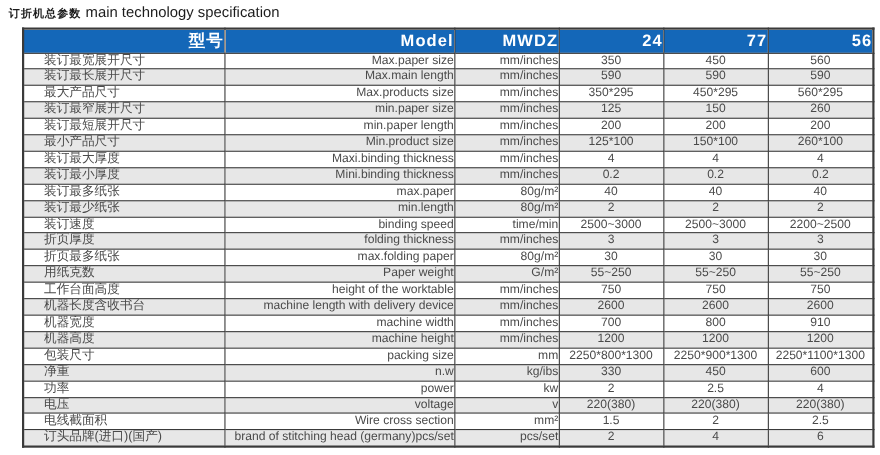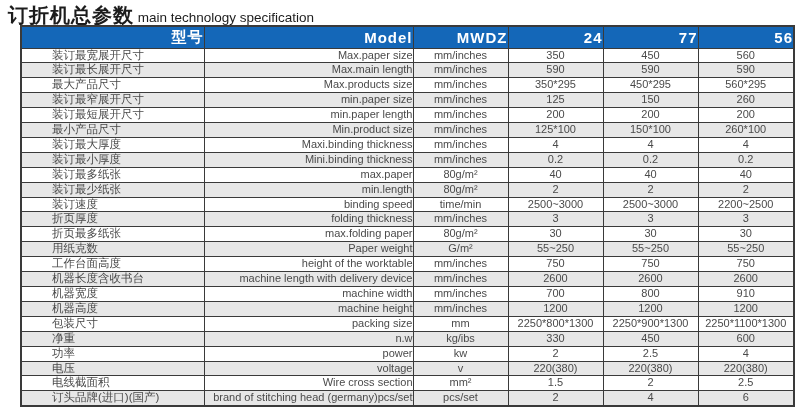--- a/index.html
+++ b/index.html
@@ -14,21 +14,21 @@
   html,body{margin:0;padding:0;}
   body{
     width:800px;height:414px;background:#ffffff;overflow:hidden;
     font-family:"Liberation Sans","DejaVu Sans",sans-serif;
     position:relative;
   }
   .page-title{
     position:absolute;left:8px;top:2px;white-space:nowrap;
     color:var(--title-text);
   }
-  .page-title .cn{font-size:20px;font-weight:bold;letter-spacing:1px;}
+  .page-title .cn{font-size:10px;font-weight:bold;letter-spacing:1px;}
   .page-title .en{font-size:13.5px;font-weight:normal;}
   table.spec{
     position:absolute;left:20px;top:25px;width:773px;
     border-collapse:collapse;table-layout:fixed;
     border:2px solid var(--border);
   }
   table.spec th, table.spec td{
     border:1px solid var(--border);
     padding:0;margin:0;overflow:hidden;white-space:nowrap;
     vertical-align:middle;
@@ -37,23 +37,23 @@
     background:var(--header-bg);
     color:var(--header-text);
     font-size:15px;font-weight:bold;
     height:22px;text-align:right;letter-spacing:1px;
   }
   tbody td{
     height:13.9px;line-height:13.9px;
     font-size:11px;color:var(--cell-text);
   }
   tbody tr:nth-child(even) td{background:var(--row-alt-bg);}
-  tbody td.cn{text-align:left;padding-left:30px;font-size:11.5px;}
+  tbody td.cn{text-align:left;padding-left:18px;font-size:11.5px;}
   tbody td.en{text-align:right;padding-left:6px;}
-  tbody td.unit{text-align:center;}
+  tbody td.unit{text-align:right;}
   tbody td.val{text-align:center;}
 </style>
 </head>
 <body>
 
 <div class="page-title">
   <span class="cn">订折机总参数</span><span class="en"> main technology specification</span>
 </div>
 
 <table class="spec">

